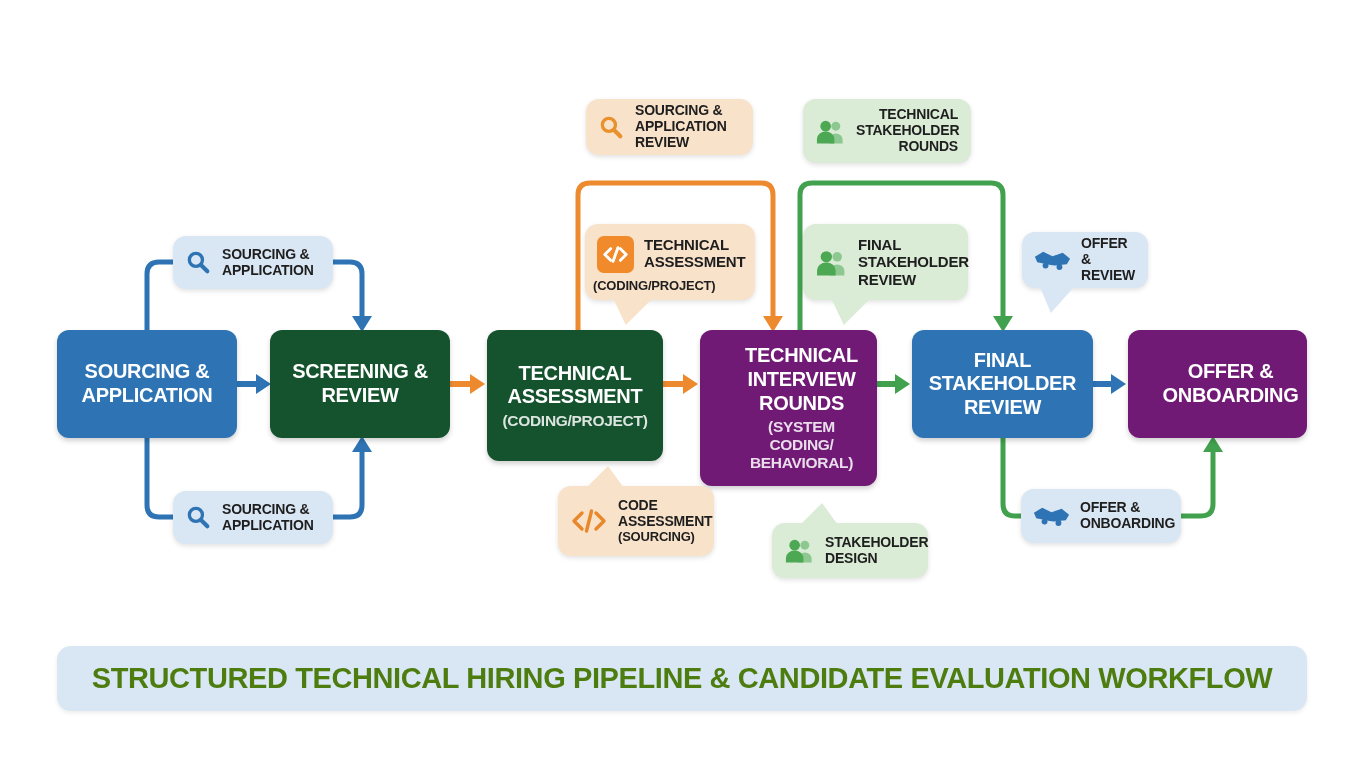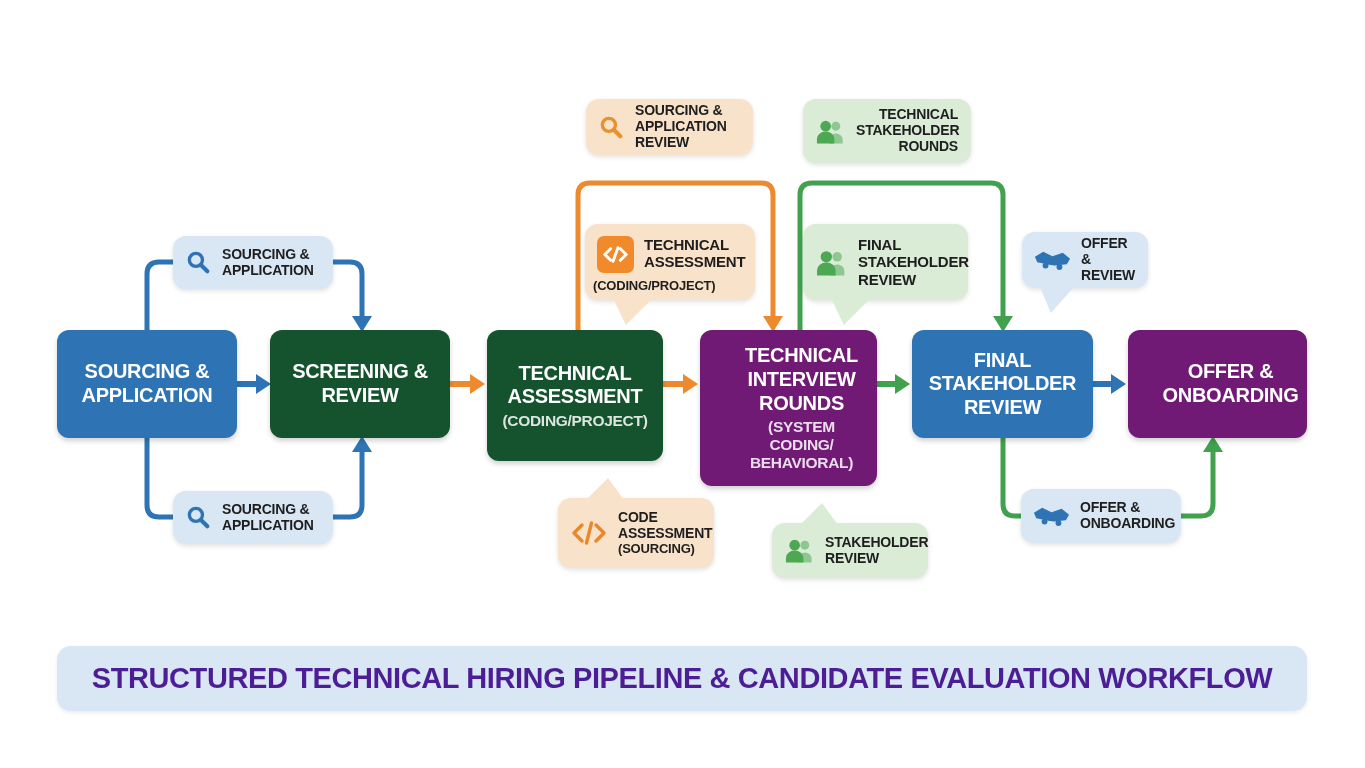--- a/index.html
+++ b/index.html
@@ -39,21 +39,21 @@
   .t-peach{background:#F9E2CA;}
   .t-lightgreen{background:#DAEBD6;}
   .t-lightblue{background:#D9E6F4;}
   
   .banner{
     position:absolute;z-index:2;left:57px;top:646px;width:1250px;height:65px;
     background:#D9E7F5;border-radius:14px;display:flex;align-items:center;justify-content:center;
     box-shadow:0 2px 4px rgba(0,0,0,.08);
   }
   .banner .banner-title{
-    font-weight:bold;font-size:29px;letter-spacing:-.4px;color:#4c1d95;white-space:nowrap;
+    font-weight:bold;font-size:29px;letter-spacing:-.4px;color:#4d7c0f;white-space:nowrap;
   }
   
   .abs-sub{position:absolute;left:8px;bottom:7px;}
 </style>
 </head>
 <body>
 
 <div class="canvas">
 
   <svg class="connectors" width="1365" height="768" viewBox="0 0 1365 768">
@@ -207,21 +207,21 @@
         <path d="M39 11 L31 4.5 L20 8.5 L25 18 L35.5 17 Z" fill="#2E74B5"></path>
         <rect x="13" y="8.5" width="14" height="9.5" rx="4" fill="#2E74B5" transform="rotate(8 20 13)"></rect>
         <circle cx="12.5" cy="18.5" r="3.2" fill="#2E74B5"></circle>
         <circle cx="27.5" cy="20" r="3.2" fill="#2E74B5"></circle>
       </svg>
     </span>
     <span class="callout-label" style="width:62px;">OFFER &amp; REVIEW</span>
     <span class="tail tail-down t-lightblue" style="left:18px;width:34px;height:26px;"></span>
   </div>
 
-  <div class="callout c-peach" style="left:558px;top:498px;width:156px;height:70px;">
+  <div class="callout c-peach" style="left:558px;top:486px;width:156px;height:70px;">
     <span class="icon">
       <svg width="38" height="30" viewBox="0 0 38 30">
         <polyline points="12,7 4,15 12,23" stroke="#E8882B" stroke-width="3.4" fill="none" stroke-linecap="round" stroke-linejoin="round"></polyline>
         <polyline points="26,7 34,15 26,23" stroke="#E8882B" stroke-width="3.4" fill="none" stroke-linecap="round" stroke-linejoin="round"></polyline>
         <line x1="21.5" y1="5" x2="16.5" y2="25" stroke="#E8882B" stroke-width="3.4" stroke-linecap="round"></line>
       </svg>
     </span>
     <span style="display:flex;flex-direction:column;">
       <span class="callout-label" style="width:95px;">CODE ASSESSMENT</span>
       <span class="callout-sub">(SOURCING)</span>
@@ -231,21 +231,21 @@
 
   <div class="callout c-lightgreen" style="left:772px;top:523px;width:156px;height:55px;">
     <span class="icon">
       <svg width="31" height="27" viewBox="0 0 32 27">
         <circle cx="21.5" cy="8" r="4.6" fill="#8CC88F"></circle>
         <path d="M14.5 26 v-4.5 a7 6 0 0 1 14 0 V26 z" fill="#8CC88F"></path>
         <circle cx="11" cy="8" r="5.5" fill="#4CA853"></circle>
         <path d="M2 26 v-5 a9 7.5 0 0 1 18 0 V26 z" fill="#4CA853"></path>
       </svg>
     </span>
-    <span class="callout-label" style="width:100px;">STAKEHOLDER REVIEW</span>
+    <span class="callout-label" style="width:100px;">STAKEHOLDER DESIGN</span>
     <span class="tail tail-up t-lightgreen"></span>
   </div>
 
   <div class="callout c-lightblue" style="left:1021px;top:489px;width:160px;height:54px;">
     <span class="icon">
       <svg width="37" height="25" viewBox="0 0 40 26">
         <path d="M1 9 L10 3.5 L20 8.5 L14 17 L3.5 15 Z" fill="#2E74B5"></path>
         <path d="M39 11 L31 4.5 L20 8.5 L25 18 L35.5 17 Z" fill="#2E74B5"></path>
         <rect x="13" y="8.5" width="14" height="9.5" rx="4" fill="#2E74B5" transform="rotate(8 20 13)"></rect>
         <circle cx="12.5" cy="18.5" r="3.2" fill="#2E74B5"></circle>

